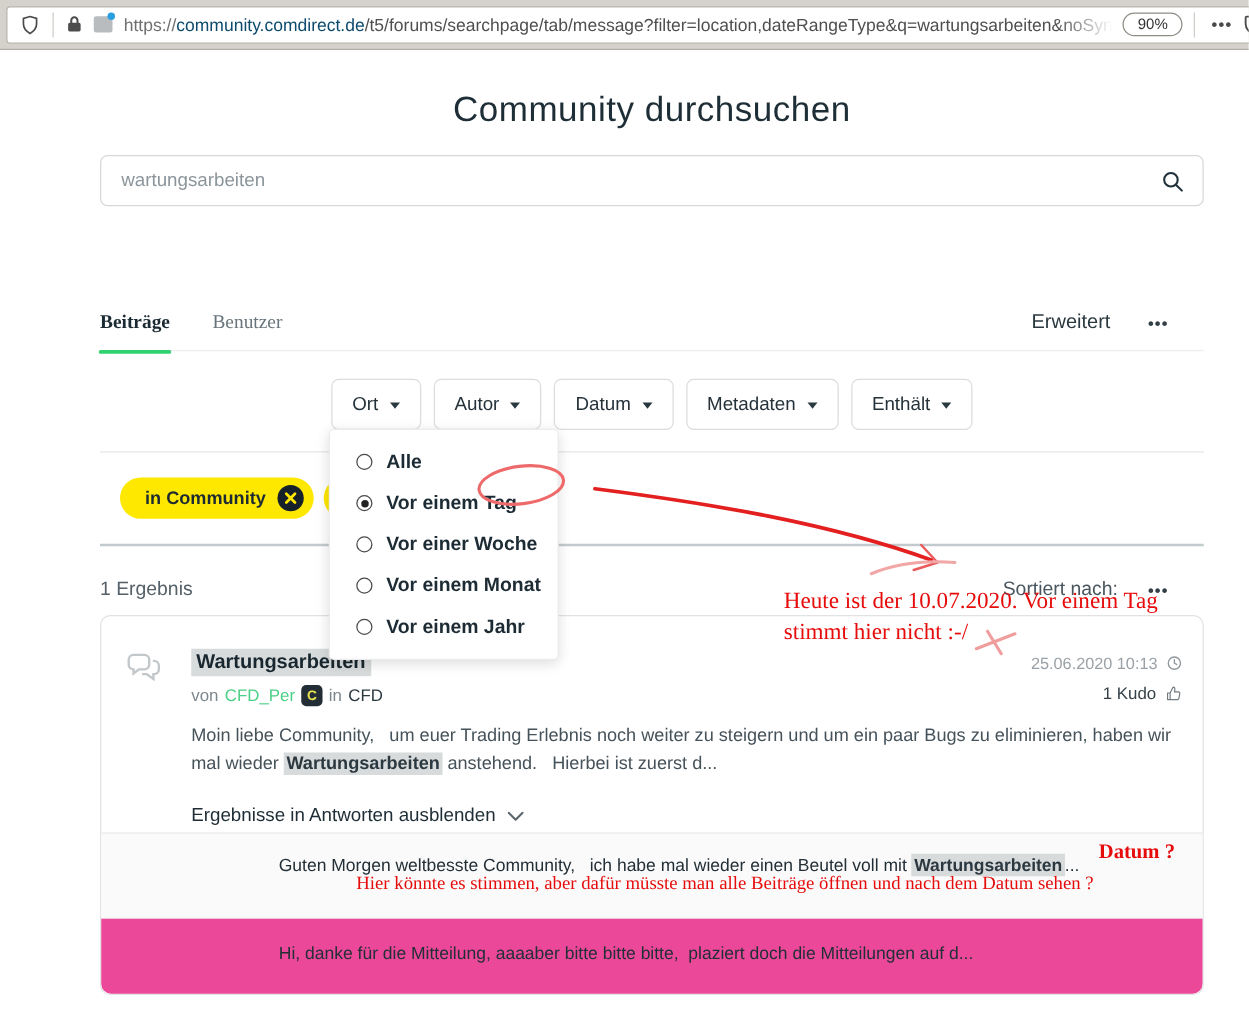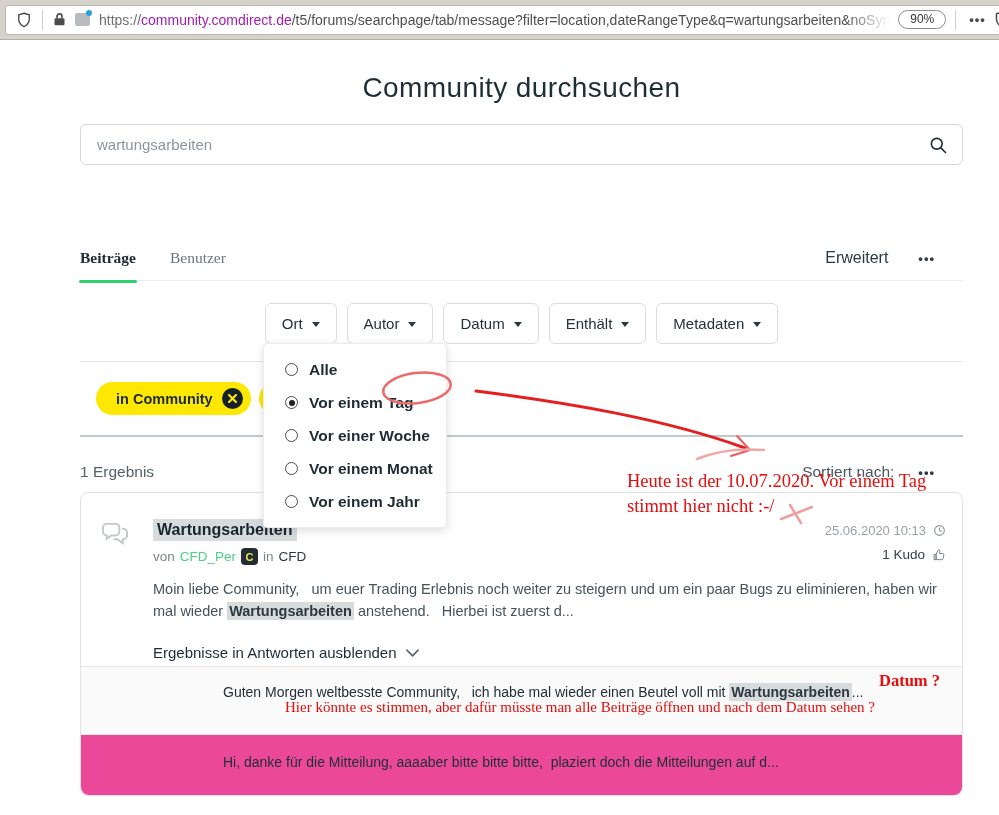--- a/index.html
+++ b/index.html
@@ -18,21 +18,21 @@
   .urlbar {
     flex: 1; height: 30px; background: #fff; border: 1px solid #b9b6ae;
     border-radius: 3px; display: flex; align-items: center; padding: 0 9px;
   }
   .tb-icon { display: inline-flex; align-items: center; justify-content: center; flex: none; }
   .tb-sep { width: 1px; height: 20px; background: #cfcdc8; margin: 0 9px; flex: none; }
   .page-perm { width: 15px; height: 13px; background: #b9bcbe; border-radius: 2px; position: relative; margin-left: 8px; }
   .pp-dot { position: absolute; right: -2px; top: -3px; width: 6px; height: 6px; border-radius: 50%; background: #2a9fe0; }
   .url-text { position: relative; flex: 1; overflow: hidden; white-space: nowrap; font-size: 14px; margin-left: 9px; }
   .u-scheme { color: #6f6f6f; }
-  .u-host { color: #a21caf; }
+  .u-host { color: #0c4a6e; }
   .u-path { color: #4f4f4f; }
   .url-fade { position: absolute; right: 0; top: 0; bottom: 0; width: 45px;
     background: linear-gradient(to right, rgba(255,255,255,0), #fff); }
   .zoom-pill { flex: none; border: 1px solid #8f8c86; border-radius: 10px; font-size: 12px;
     padding: 1px 11px 2px; color: #333; margin-left: 8px; }
   .tb-dots { color: #4a4a4a; font-size: 13px; font-weight: bold; letter-spacing: 1px; margin: 0 8px 0 4px; }
 
   
   .container { width: 883px; margin-left: 80px; position: relative; }
   h1.page-title { margin: 32px 0 0; text-align: center; font-size: 28px; font-weight: 400;
@@ -181,25 +181,25 @@
     </div>
     <div class="filter-btn">
       <span>Autor</span>
         <span class="caret"></span>
     </div>
     <div class="filter-btn">
       <span>Datum</span>
         <span class="caret"></span>
     </div>
     <div class="filter-btn">
+      <span>Metadaten</span>
+        <span class="caret"></span>
+    </div>
+    <div class="filter-btn">
       <span>Enthält</span>
-        <span class="caret"></span>
-    </div>
-    <div class="filter-btn">
-      <span>Metadaten</span>
         <span class="caret"></span>
     </div>
   </div>
 
   <div class="divider1"></div>
 
   <div class="chips">
     <div class="chip">
       <span>in Community</span>
       <span class="chip-close">

